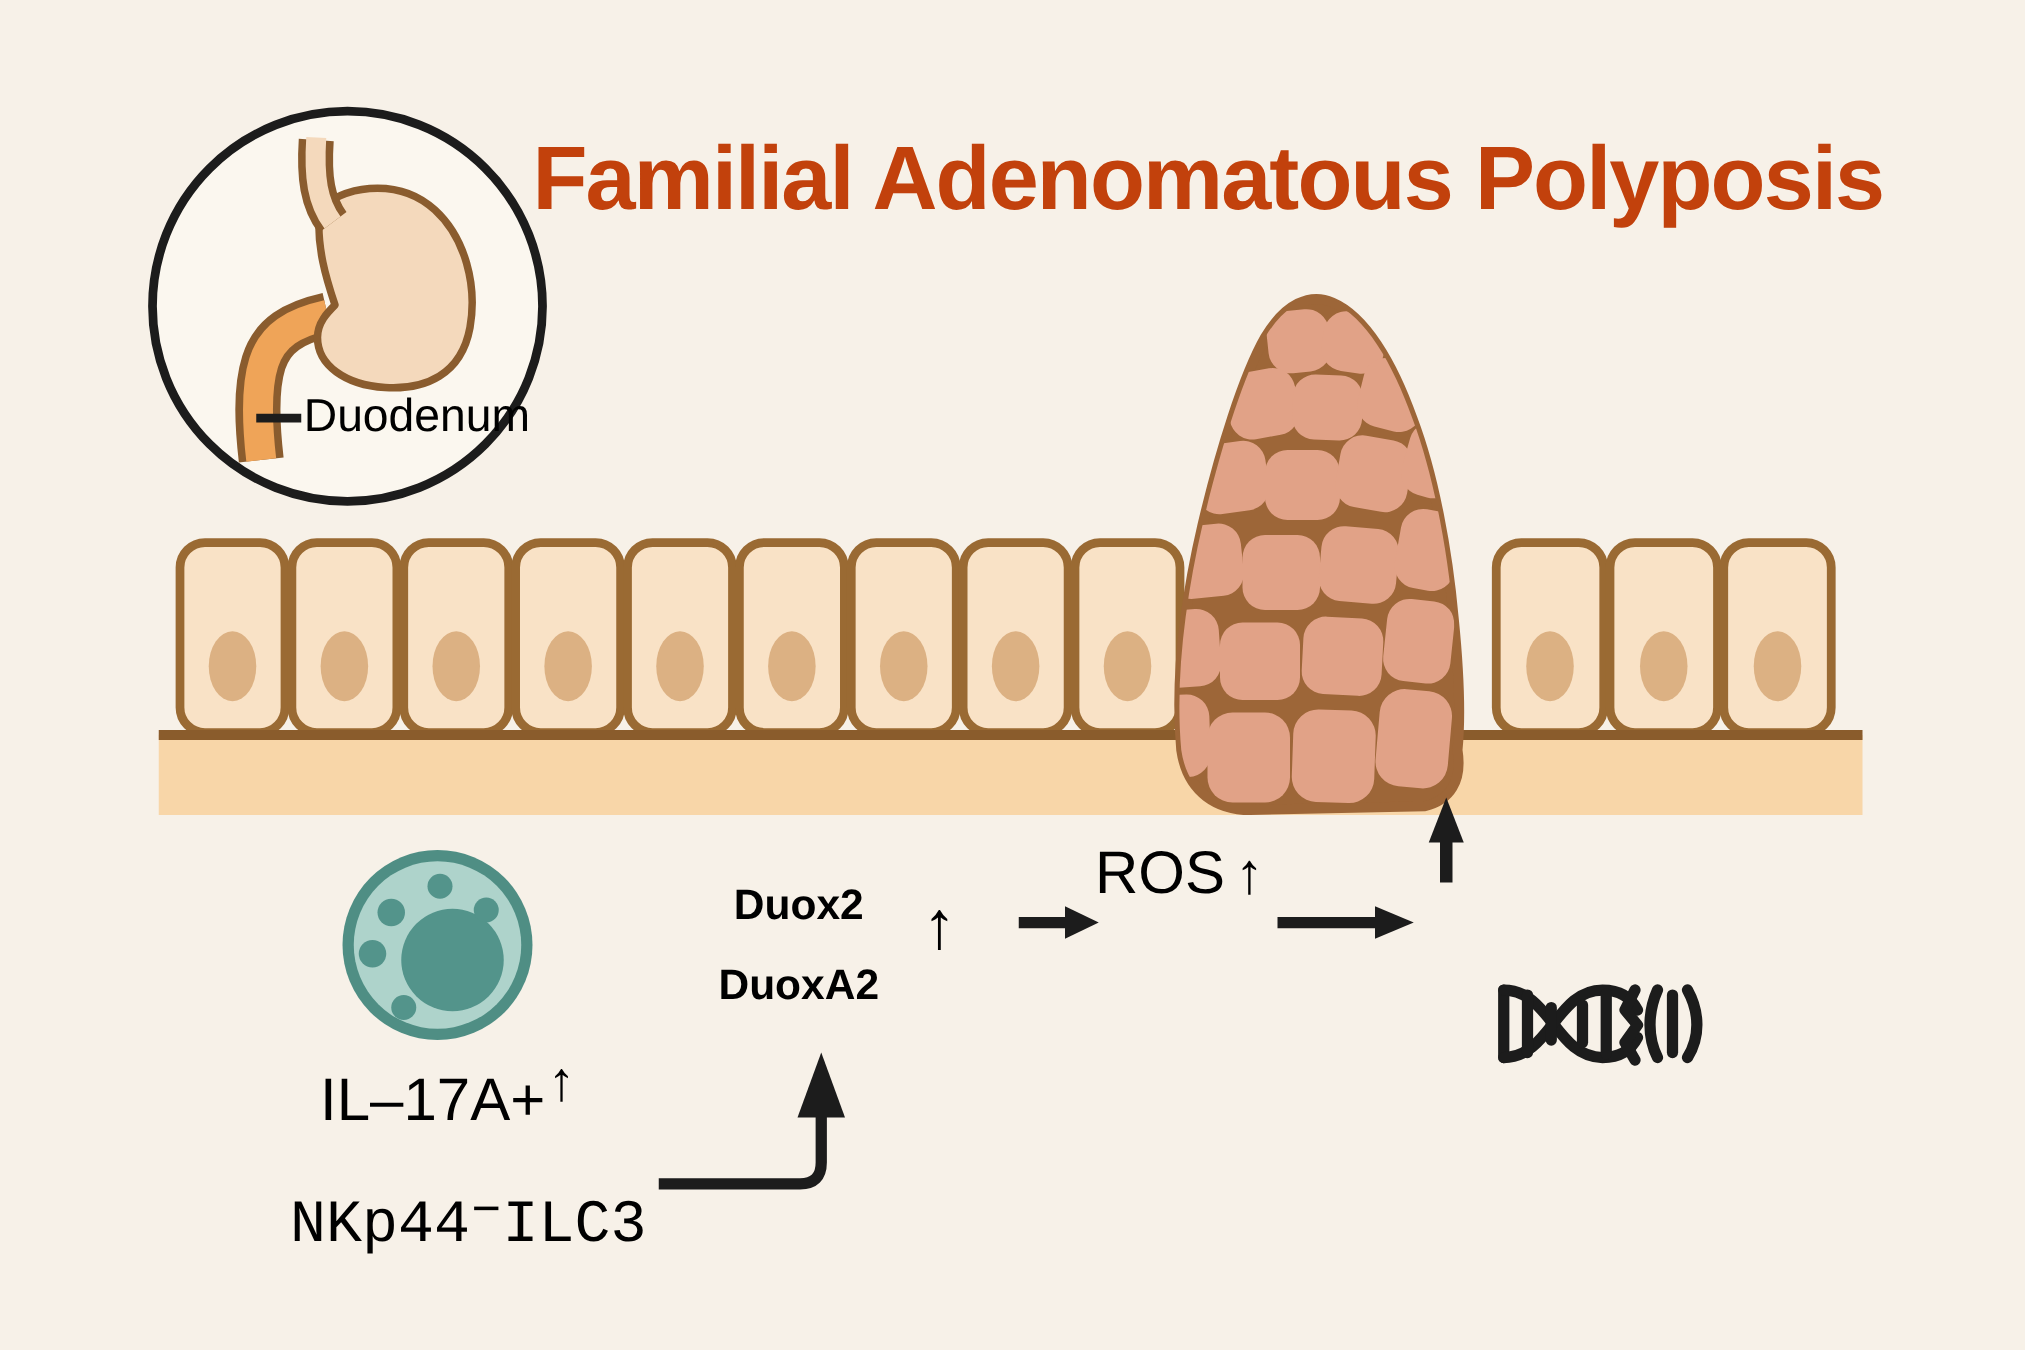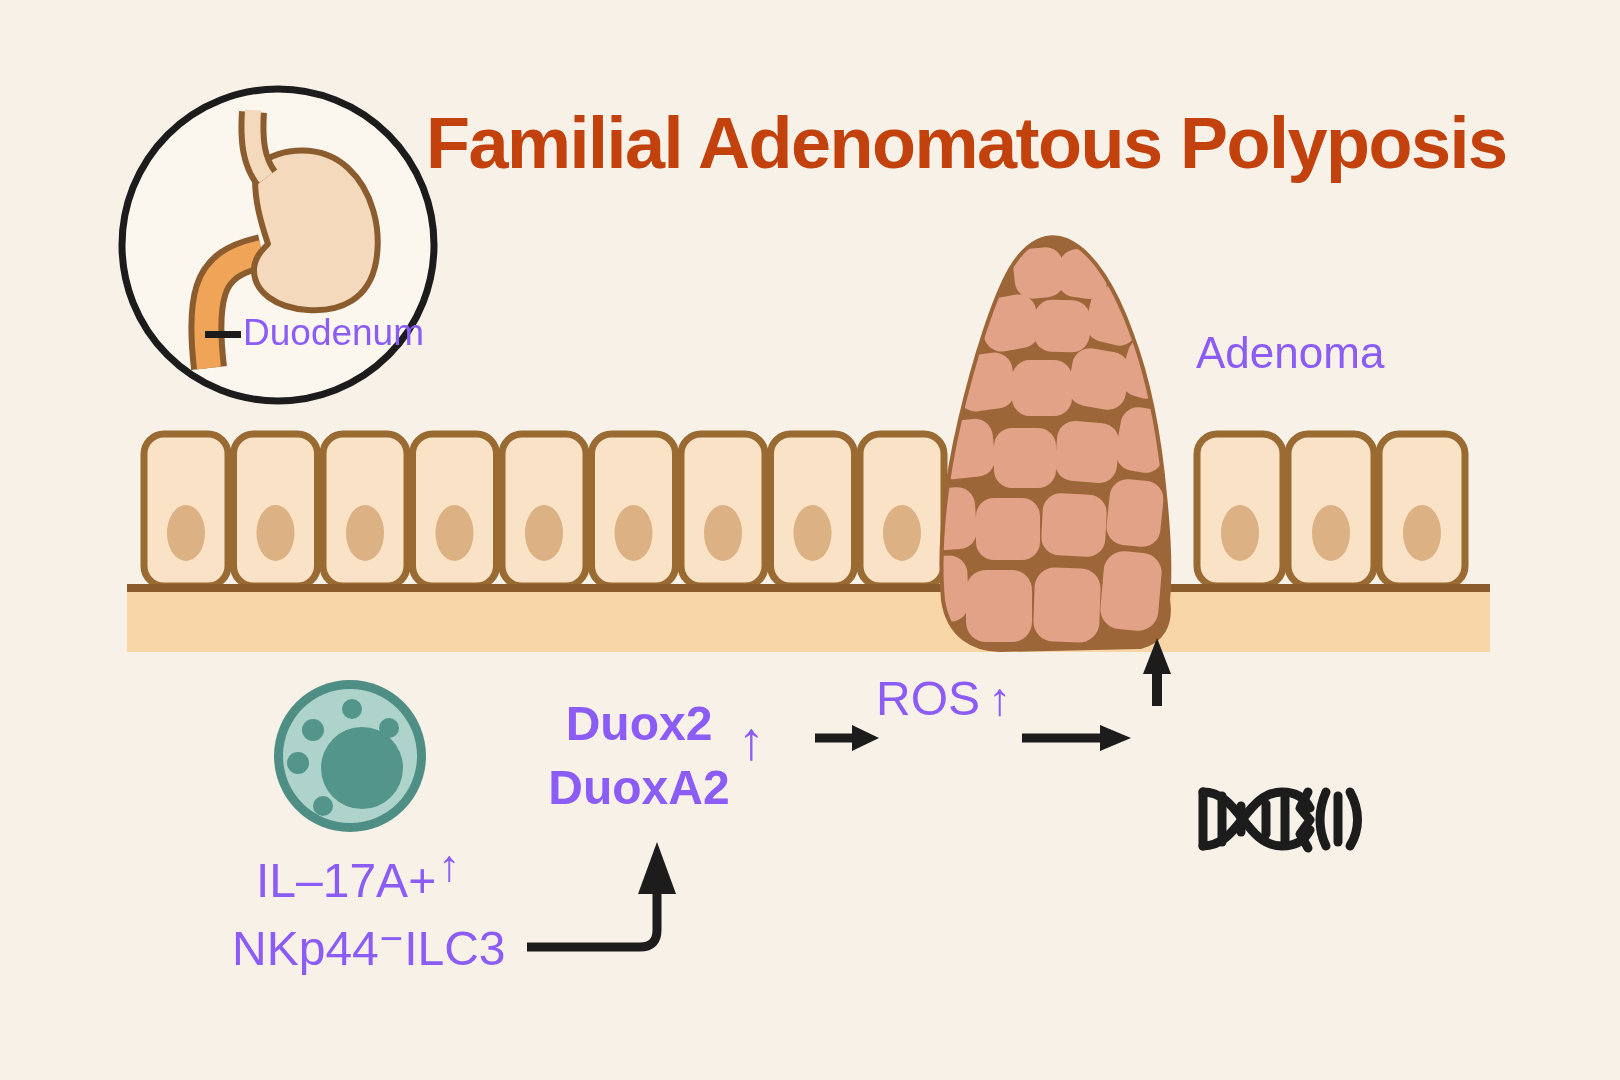--- a/index.html
+++ b/index.html
@@ -4,38 +4,38 @@
 <style>
   html,body{margin:0;padding:0;}
   body{font-family:"Liberation Sans","DejaVu Sans",sans-serif;}
   .stage{
     position:relative;
     width:1620px;height:1080px;
     overflow:hidden;
     background:#f7f1e8;
   }
   .art{position:absolute;left:0;top:0;width:1620px;height:1080px;}
-  .txt{position:absolute;color:#8b5cf6;white-space:nowrap;line-height:1.05;}
+  .txt{position:absolute;color:#000000;white-space:nowrap;line-height:1.05;}
   .title{
     left:426px;top:106px;
     font-size:72px;font-weight:bold;letter-spacing:-1.5px;color:#c2410c;
   }
   .adenoma-label{left:1196px;top:330px;font-size:44px;}
   .duodenum-label{left:243px;top:314px;font-size:37px;}
   .duox-block{
     left:540px;top:692px;width:198px;
-    text-align:center;font-size:48px;font-weight:bold;line-height:64px;
+    text-align:center;font-size:34px;font-weight:bold;line-height:64px;
   }
   .duox-arrow{left:738px;top:712px;font-size:54px;font-weight:bold;}
   .ros-label{left:876px;top:674px;font-size:48px;}
   .ros-label .inline-up{font-size:46px;margin-left:8px;font-weight:600;}
   .dna-label{left:1145px;top:708px;font-size:48px;}
   .il17-line{left:256px;top:856px;font-size:48px;text-align:right;}
   .il17-line .sup-up{font-size:44px;position:relative;top:-16px;font-weight:600;margin-left:2px;}
-  .nkp-line{left:232px;top:924px;font-size:48px;}
+  .nkp-line{left:232px;top:956px;font-size:48px;font-family:Liberation Mono, monospace;}
   .nkp-line .sup-minus{font-size:40px;position:relative;top:-13px;margin:0 1px;}
 </style>
 </head>
 <body>
 
 <div class="stage" style="background: rgb(247, 241, 232);">
 
   <svg class="art" viewBox="0 0 1620 1080">
 
     <g>
@@ -160,21 +160,20 @@
       <path d="M 1285,795 L 1285,843"></path>
       <path d="M 1308,792 L 1300,808 L 1310,820 L 1300,834 L 1308,848"></path>
       <path d="M 1326,792 C 1318,810 1318,830 1326,846"></path>
       <path d="M 1350,792 C 1360,810 1360,830 1350,846"></path>
       <path d="M 1338,796 L 1338,842"></path>
     </g>
   </svg>
 
   <div class="txt title">Familial Adenomatous Polyposis</div>
 
-  <div class="txt adenoma-label">Adenoma</div>
 
   <div class="txt duodenum-label">Duodenum</div>
 
   <div class="txt duox-block">
     <div>Duox2</div>
     <div>DuoxA2</div>
   </div>
   <div class="txt duox-arrow">↑</div>
 
   <div class="txt ros-label">

